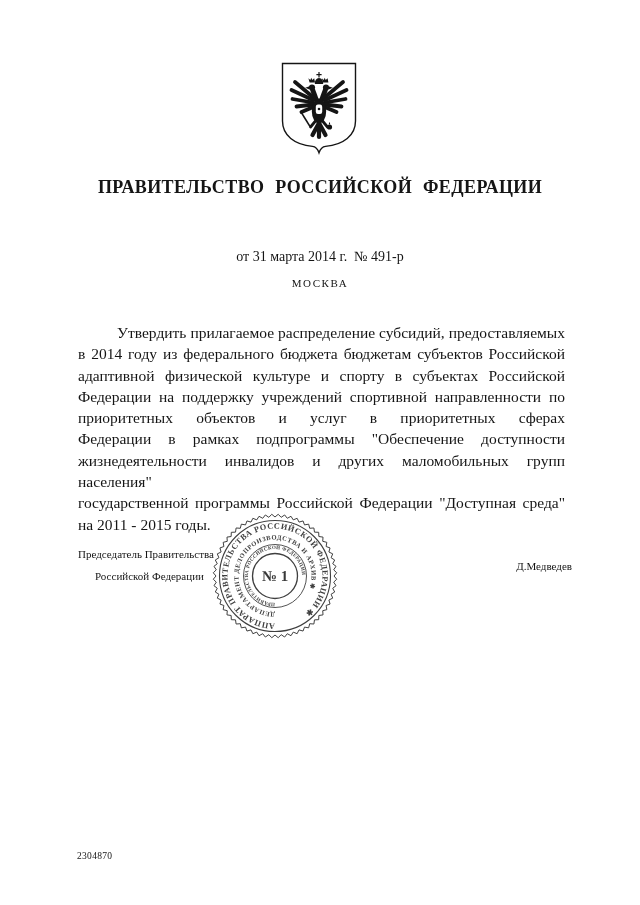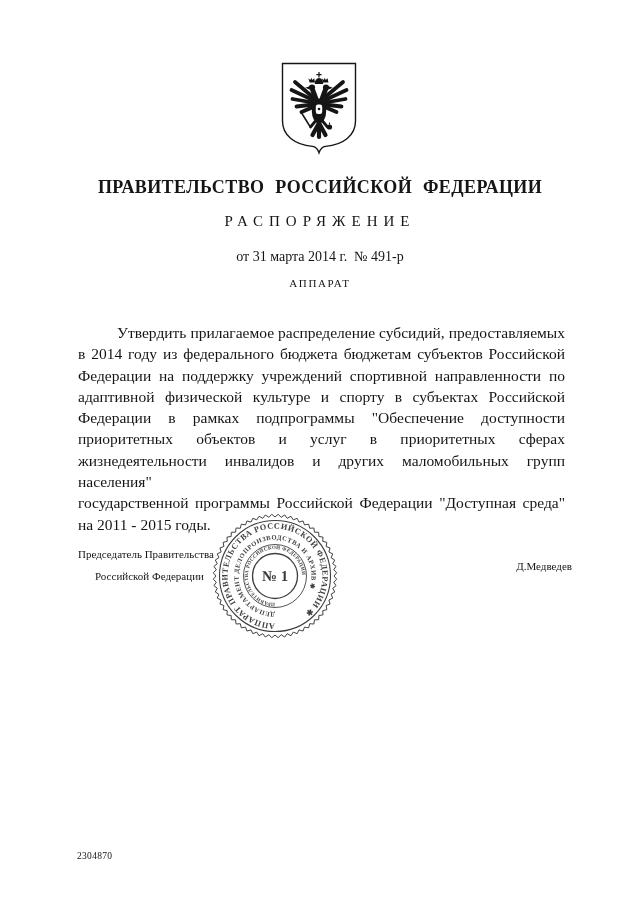--- a/index.html
+++ b/index.html
@@ -82,31 +82,30 @@
       <line x1="49.5" y1="61.5" x2="49.5" y2="63.4" stroke-width="1.1"></line>
       <g stroke-linecap="round" stroke-width="4.2">
         <line x1="39" y1="62" x2="32.5" y2="74"></line>
         <line x1="39" y1="63" x2="39" y2="76"></line>
         <line x1="39" y1="62" x2="45.5" y2="74"></line>
       </g>
     </g>
   </svg>
 
   <div class="org-title">ПРАВИТЕЛЬСТВО РОССИЙСКОЙ ФЕДЕРАЦИИ</div>
-  <div class="doc-type">РАСПОРЯЖЕНИЕ</div>
   <div class="date-line">от 31 марта 2014 г.  № 491-р</div>
-  <div class="city">АППАРАТ</div>
+  <div class="city">МОСКВА</div>
 
   <div class="body-text">
     <div class="bline first">Утвердить прилагаемое распределение субсидий, предоставляемых</div>
     <div class="bline">в 2014 году из федерального бюджета бюджетам субъектов Российской</div>
+    <div class="bline">адаптивной физической культуре и спорту в субъектах Российской</div>
     <div class="bline">Федерации на поддержку учреждений спортивной направленности по</div>
-    <div class="bline">адаптивной физической культуре и спорту в субъектах Российской</div>
+    <div class="bline">приоритетных объектов и услуг в приоритетных сферах</div>
     <div class="bline">Федерации в рамках подпрограммы "Обеспечение доступности</div>
-    <div class="bline">приоритетных объектов и услуг в приоритетных сферах</div>
     <div class="bline">жизнедеятельности инвалидов и других маломобильных групп населения"</div>
     <div class="bline">государственной программы Российской Федерации "Доступная среда"</div>
     <div class="bline last">на 2011 - 2015 годы.</div>
   </div>
 
   <div class="sig">
     <div>Председатель Правительства</div>
     <div class="sig-l2">Российской Федерации</div>
     <div class="sig-name">Д.Медведев</div>
   </div>

